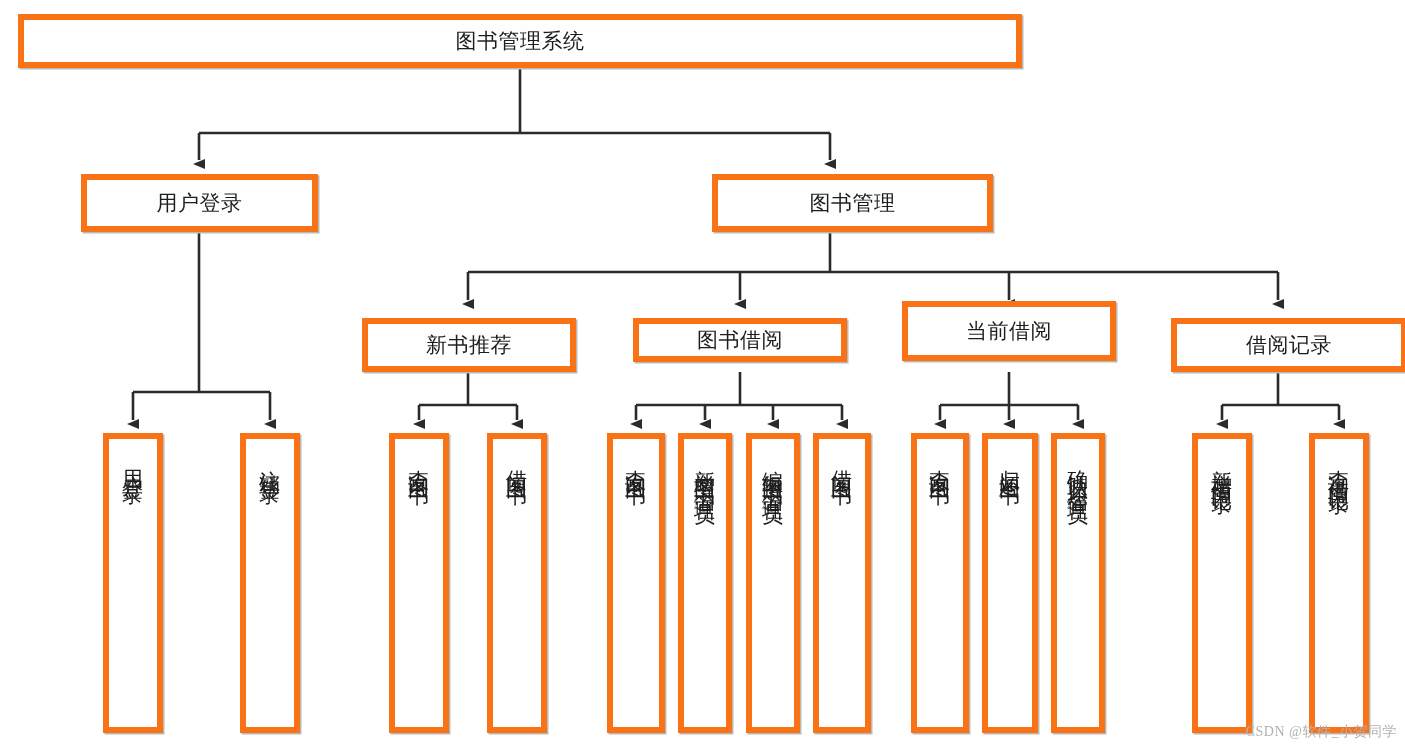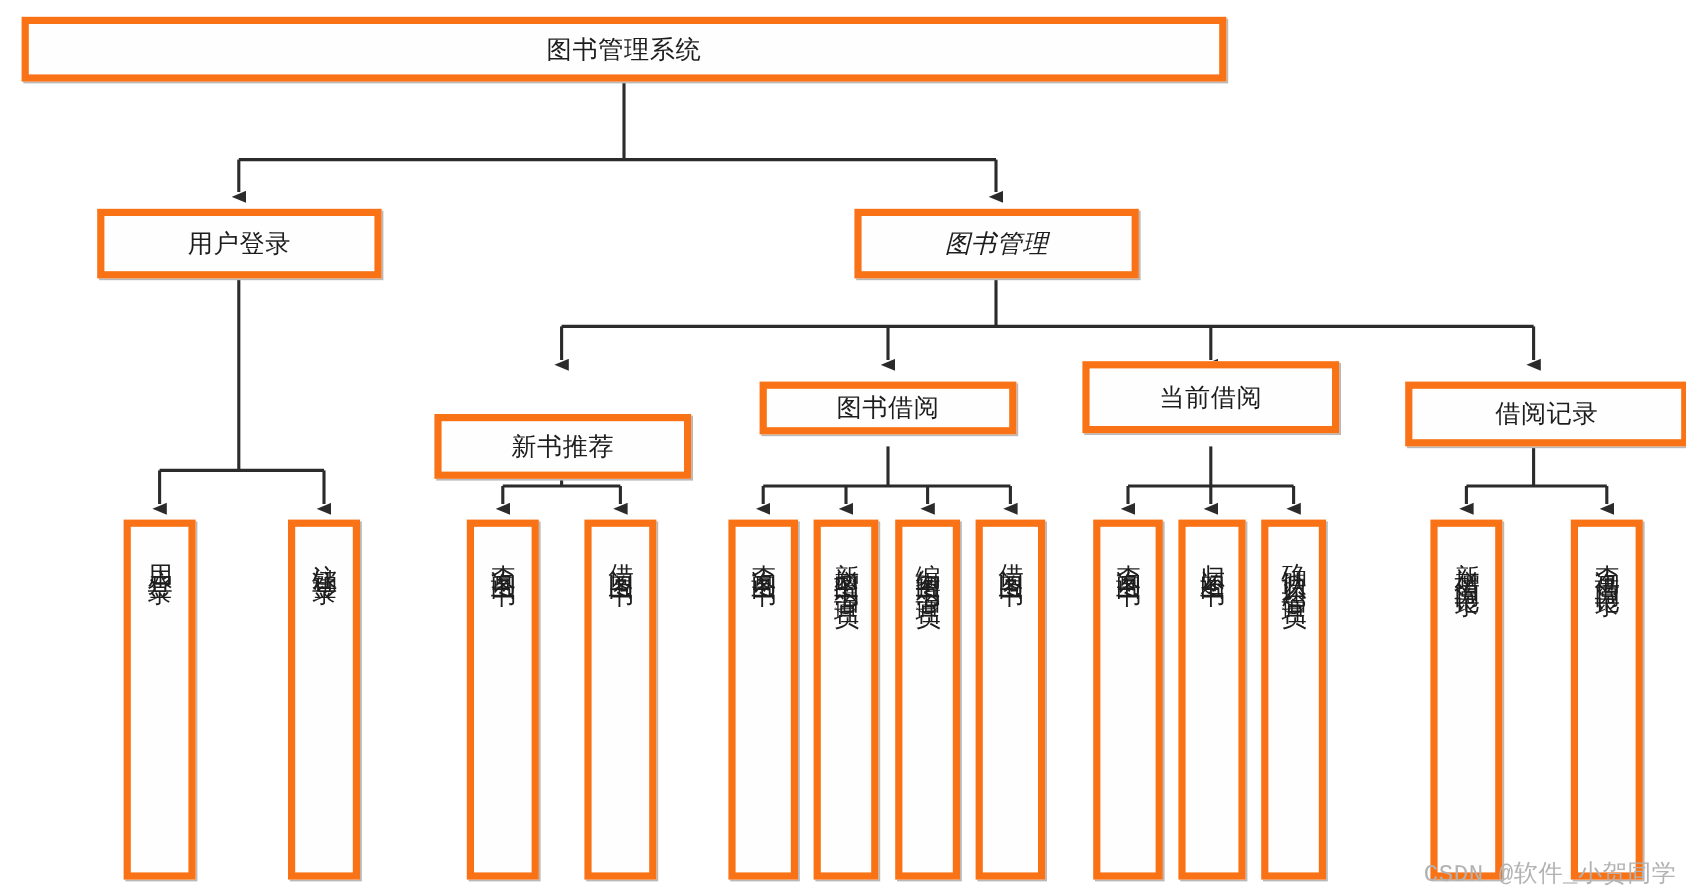--- a/index.html
+++ b/index.html
@@ -52,23 +52,23 @@
     writing-mode: vertical-rl;
     text-orientation: upright;
     letter-spacing: 5px;
     line-height: 1;
     white-space: nowrap;
   }
   .watermark {
     position: absolute;
     right: 8px;
     bottom: 6px;
-    font-size: 20px;
+    font-size: 14px;
     color: #b2b2b2;
-    font-family: Liberation Mono, monospace;
+    font-family: Liberation Serif, serif;
     letter-spacing: 0.5px;
     white-space: nowrap;
   }
 </style>
 </head>
 <body>
 
 <div id="diagram-root">
 
   <svg id="connectors" viewBox="0 0 1405 747" xmlns="http://www.w3.org/2000/svg">
@@ -121,25 +121,25 @@
     </g>
   </svg>
 
   <div class="node horizontal" style="left:18px; top:14px; width:1004px; height:54px;">
     <span>图书管理系统</span>
   </div>
 
   <div class="node horizontal" style="left:81px; top:174px; width:237px; height:58px;">
     <span>用户登录</span>
   </div>
-  <div class="node horizontal" style="left:712px; top:174px; width:237px; height:58px;font-style:italic;">
+  <div class="node horizontal" style="left:712px; top:174px; width:281px; height:58px;">
     <span>图书管理</span>
   </div>
 
-  <div class="node horizontal" style="left:362px; top:318px; width:214px; height:54px;margin-top:27px;">
+  <div class="node horizontal" style="left:362px; top:318px; width:214px; height:54px;">
     <span>新书推荐</span>
   </div>
   <div class="node horizontal" style="left:633px; top:318px; width:214px; height:44px;">
     <span>图书借阅</span>
   </div>
   <div class="node horizontal" style="left:902px; top:301px; width:214px; height:60px;">
     <span>当前借阅</span>
   </div>
   <div class="node horizontal" style="left:1171px; top:318px; width:236px; height:54px;">
     <span>借阅记录</span>

